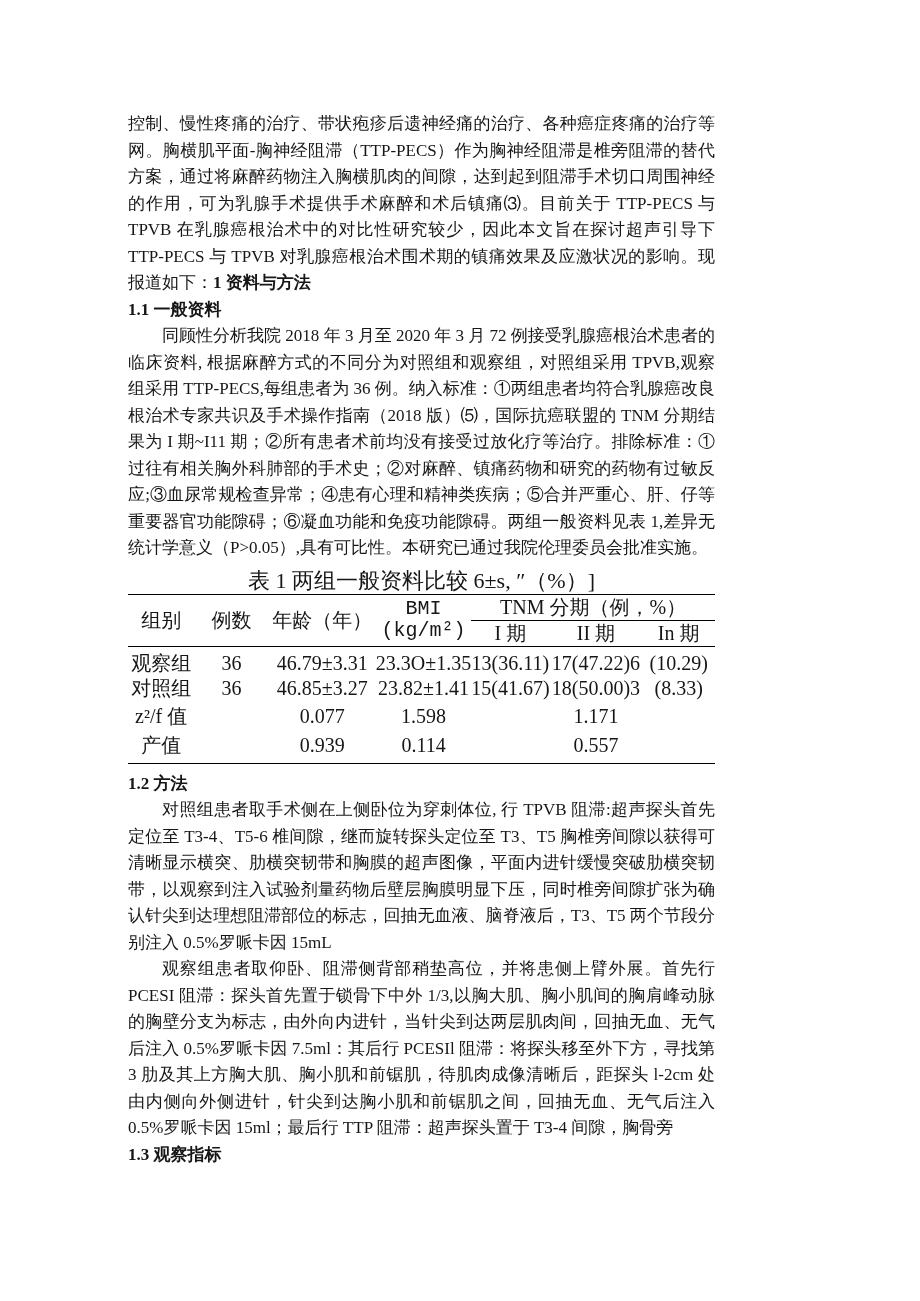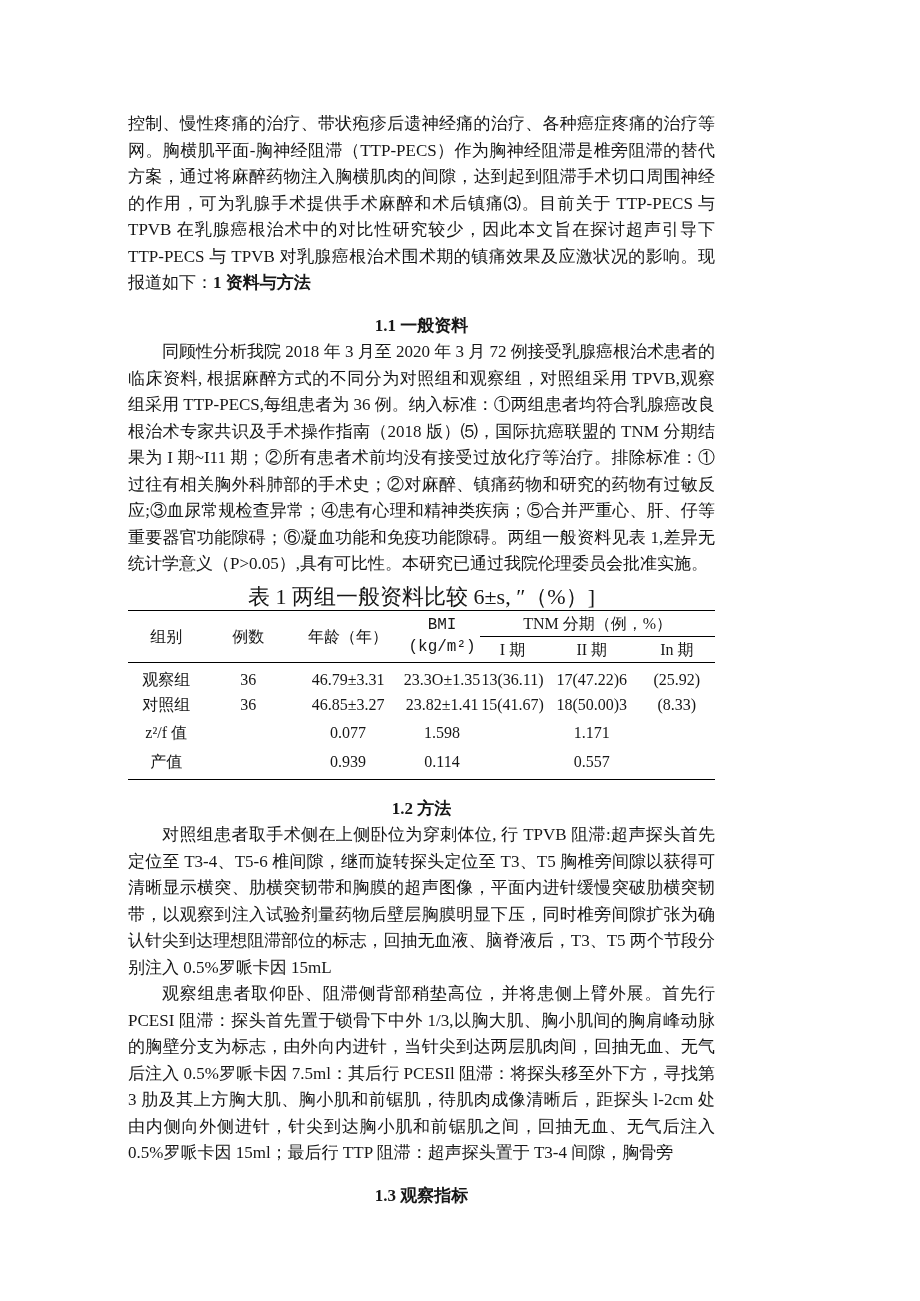--- a/index.html
+++ b/index.html
@@ -10,32 +10,32 @@
     color:#161616;
   }
   .page {
     width:832px; height:1301px;
     padding:111px 117px 30px 128px;
     font-size:17px; line-height:26.5px;
   }
   p.body-par { text-align:justify; }
   p.indent { text-indent:34px; }
   p.small-indent { text-indent:8px; margin-top:7px; }
-  .heading { font-weight:700; text-align:center;margin-top:16px; }
+  .heading { font-weight:700; text-align:left; }
   .bold-inline { font-weight:700; }
 
   .table-caption {
     text-align:center; font-size:22px; line-height:22px;
     margin-top:8px; margin-bottom:2px;
   }
   table.general {
     width:100%; border-collapse:collapse;
     border-top:1.2px solid #000;
     border-bottom:1.6px solid #000;
-    font-size:16px; line-height:21px;
+    font-size:20px; line-height:21px;
     margin:0 0 7px 0;
   }
   table.general th, table.general td {
     font-weight:normal; text-align:center; vertical-align:middle;
     padding:2px 0;
   }
   th.tnm-span { border-bottom:1px solid #000; padding-top:4px; }
   thead th { padding-top:4px; }
   tbody tr:first-child td { border-top:1.8px solid #000; padding-top:6px; }
   tr.stat-row td { padding:5px 0 3px 0; }
@@ -83,21 +83,21 @@
       </tr>
     </thead>
     <tbody>
       <tr>
         <td>观察组</td>
         <td>36</td>
         <td>46.79±3.31</td>
         <td>23.3O±1.35</td>
         <td>13(36.11)</td>
         <td>17(47.22)6</td>
-        <td>(25.92)</td>
+        <td>(10.29)</td>
       </tr>
       <tr>
         <td>对照组</td>
         <td>36</td>
         <td>46.85±3.27</td>
         <td>23.82±1.41</td>
         <td>15(41.67)</td>
         <td>18(50.00)3</td>
         <td>(8.33)</td>
       </tr>

